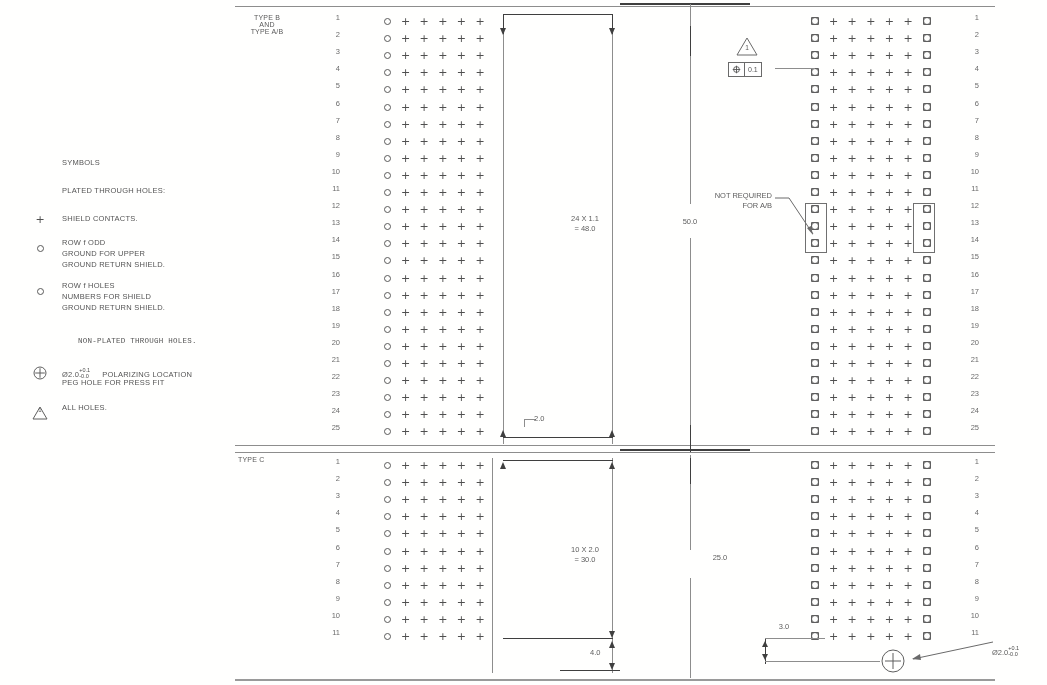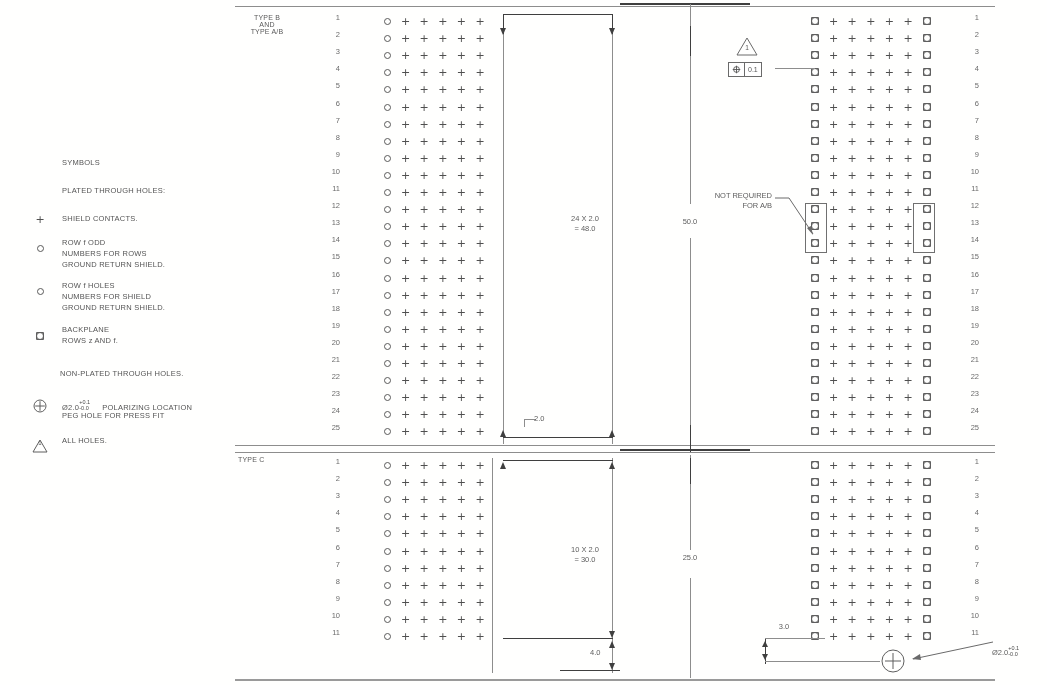--- a/index.html
+++ b/index.html
@@ -54,43 +54,36 @@
     <span class="leg-ico plus">+</span>
     <div class="leg-txt">
         <div class="txt">SHIELD CONTACTS.</div>
       </div>
   </div>
 
   <div class="leg-row" style="margin-top:13px;">
     <span class="leg-ico"><span class="circ"></span></span>
     <div class="leg-txt">
       <div class="txt">ROW f ODD</div>
-      <div class="txt">NUMBERS FOR ROWS</div>
+      <div class="txt">GROUND FOR UPPER</div>
       <div class="txt">GROUND RETURN SHIELD.</div>
     </div>
   </div>
 
   <div class="leg-row" style="margin-top:11px;">
     <span class="leg-ico"><span class="circ"></span></span>
     <div class="leg-txt">
       <div class="txt">ROW f HOLES</div>
       <div class="txt">NUMBERS FOR SHIELD</div>
       <div class="txt">GROUND RETURN SHIELD.</div>
     </div>
   </div>
 
-  <div class="leg-row" style="margin-top:11px;">
-    <span class="leg-ico"><span class="bp" style="vertical-align:-1px;"></span></span>
-    <div class="leg-txt">
-      <div class="txt">BACKPLANE</div>
-      <div class="txt">ROWS z AND f.</div>
-    </div>
-  </div>
-
-  <div class="txt" style="margin-left:32px;margin-top:22px;">NON-PLATED THROUGH HOLES.</div>
+
+  <div class="txt" style="margin-left:50px;margin-top:22px;font-family:Liberation Mono, monospace;">NON-PLATED THROUGH HOLES.</div>
 
   <div class="leg-row" style="margin-top:16px;">
     <span class="leg-ico">
       <svg width="14" height="14" viewBox="0 0 14 14" style="vertical-align:-3px;">
         <circle cx="7" cy="7" r="6" fill="none" stroke="#5f5f5f" stroke-width="1"></circle>
         <line x1="7" y1="2.2" x2="7" y2="11.8" stroke="#5f5f5f" stroke-width="1"></line>
         <line x1="2.2" y1="7" x2="11.8" y2="7" stroke="#5f5f5f" stroke-width="1"></line>
       </svg>
     </span>
     <div class="leg-txt">
@@ -678,21 +671,21 @@
 <div class="vline" style="left:503px;top:14px;height:430px;"></div>
 <div class="vline" style="left:612px;top:14px;height:430px;"></div>
 
 <div class="vline dark" style="left:503px;top:14px;height:20px;width:1px;"></div>
 <div class="vline dark" style="left:612px;top:14px;height:20px;width:1px;"></div>
 <div class="hline dark" style="left:503px;top:14px;width:110px;"></div>
 <div class="arrowhd" style="left:500px;top:28px;border-left:3px solid transparent;border-right:3px solid transparent;border-bottom:7px solid #3f3f3f;transform:rotate(180deg);"></div>
 <div class="arrowhd" style="left:609px;top:28px;border-left:3px solid transparent;border-right:3px solid transparent;border-bottom:7px solid #3f3f3f;transform:rotate(180deg);"></div>
 
 <div class="abs dimtxt" style="left:555px;top:214px;width:60px;">
-  <span>24 X 2.0</span><br>
+  <span>24 X 1.1</span><br>
   <span>= 48.0</span>
 </div>
 
 <div class="hline dark" style="left:503px;top:437px;width:110px;"></div>
 <div class="arrowhd" style="left:500px;top:430px;border-left:3px solid transparent;border-right:3px solid transparent;border-bottom:7px solid #3f3f3f;"></div>
 <div class="arrowhd" style="left:609px;top:430px;border-left:3px solid transparent;border-right:3px solid transparent;border-bottom:7px solid #3f3f3f;"></div>
 
 <div class="vline" style="left:690px;top:4px;height:200px;"></div>
 <div class="vline" style="left:690px;top:238px;height:214px;"></div>
 <div class="vline dark" style="left:690px;top:26px;height:30px;"></div>
@@ -718,21 +711,21 @@
 <div class="arrowhd" style="left:609px;top:631px;border-left:3px solid transparent;border-right:3px solid transparent;border-bottom:7px solid #3f3f3f;transform:rotate(180deg);"></div>
 
 <div class="hline dark" style="left:560px;top:670px;width:60px;"></div>
 <div class="arrowhd" style="left:609px;top:641px;border-left:3px solid transparent;border-right:3px solid transparent;border-bottom:7px solid #3f3f3f;"></div>
 <div class="arrowhd" style="left:609px;top:663px;border-left:3px solid transparent;border-right:3px solid transparent;border-bottom:7px solid #3f3f3f;transform:rotate(180deg);"></div>
 <div class="abs dimtxt" style="left:590px;top:648px;">4.0</div>
 
 <div class="vline" style="left:690px;top:455px;height:95px;"></div>
 <div class="vline" style="left:690px;top:578px;height:100px;"></div>
 <div class="vline dark" style="left:690px;top:458px;height:26px;"></div>
-<div class="abs dimtxt" style="left:663px;top:553px;width:54px;">25.0</div>
+<div class="abs dimtxt" style="left:693px;top:553px;width:54px;">25.0</div>
 
 <div class="abs" style="left:735px;top:36px;">
   <svg width="24" height="20" viewBox="0 0 24 20">
     <polygon points="12,2 22,19 2,19" fill="none" stroke="#6a6a6a" stroke-width="1"></polygon>
   </svg>
   <span style="position:absolute;left:0;top:8px;width:24px;text-align:center;font-size:6.5px;color:#555;">1</span>
 </div>
 <div class="fcf" style="left:728px;top:62px;">
   <span class="c">
     <svg width="9" height="9" viewBox="0 0 10 10">

